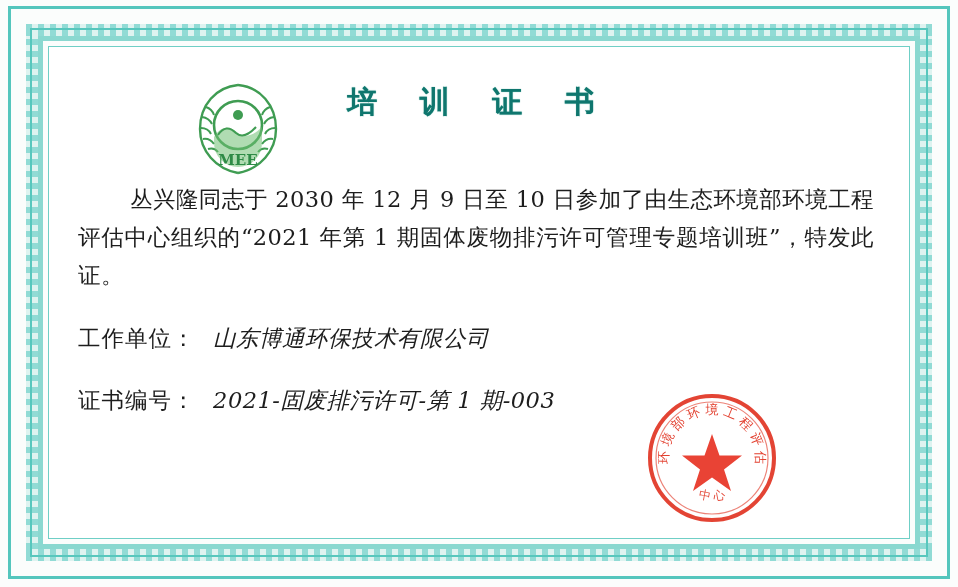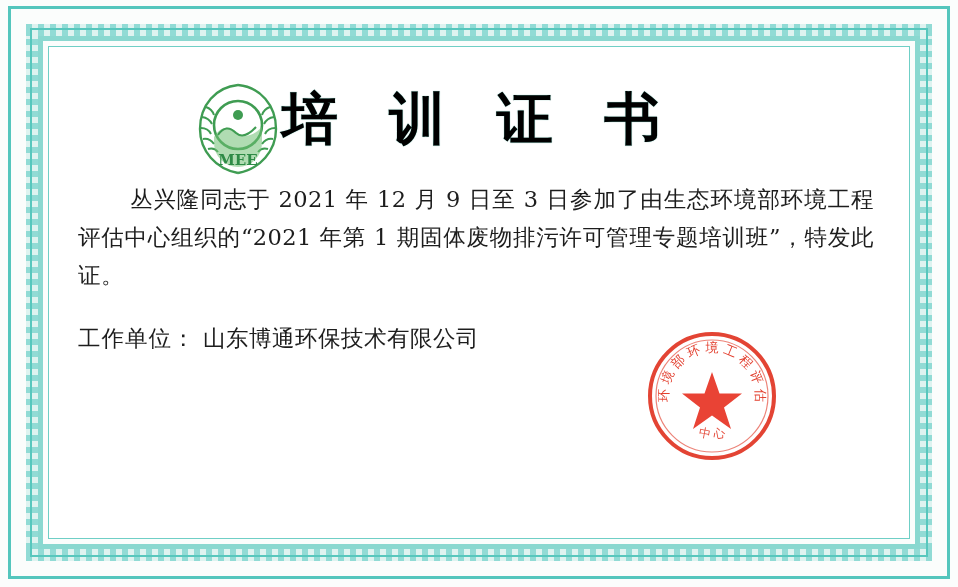--- a/index.html
+++ b/index.html
@@ -88,23 +88,23 @@
     right: 86px;
     top: 10px;
     width: 118px;
     height: 92px;
   }
   .cert-title {
     position: absolute;
     left: 0; right: 0;
     top: 24px;
     text-align: center;
-    font-size: 56px;
+    font-size: 30px;
     letter-spacing: 16px;
-    color: #000000;
+    color: #0f766e;
     font-weight: bold;
     font-family: "DejaVu Serif", serif;
     text-shadow: 0 0 1px #3c9e8f;
   }
 
   
   .body-text {
     margin-top: 10px;
     font-size: 22.5px;
     line-height: 38px;
@@ -119,21 +119,21 @@
   }
   .field-row {
     margin-top: 26px;
     font-size: 22.5px;
     line-height: 36px;
     color: #1d1d1d;
     font-family: "DejaVu Serif", serif;
     white-space: nowrap;
   }
   .field-label { letter-spacing: 1px; }
-  .field-value { letter-spacing: 0.5px; }
+  .field-value { margin-left: 10px; letter-spacing: 0.5px; font-style: italic; }
 
   
   .footer {
     position: relative;
     height: 120px;
     margin-top: 14px;
   }
   .date-line {
     position: absolute;
     right: 30px;
@@ -192,27 +192,31 @@
           <circle cx="52" cy="38" r="5" fill="#3f9c52"></circle>
           <text x="52" y="88" text-anchor="middle" font-family="DejaVu Serif, serif" font-size="15" font-weight="bold" fill="#2e8b46">MEE</text>
         </svg>
       </div>
 
       <div class="cert-title">培 训 证 书</div>
 
     </div>
 
     <div class="body-text">
-      <div class="para">丛兴隆同志于 2021 年 12 月 9 日至 3 日参加了由生态环境部环境工程评估中心组织的“2021 年第 1 期固体废物排污许可管理专题培训班”，特发此证。</div>
+      <div class="para">丛兴隆同志于 2030 年 12 月 9 日至 10 日参加了由生态环境部环境工程评估中心组织的“2021 年第 1 期固体废物排污许可管理专题培训班”，特发此证。</div>
 
       <div class="field-row">
         <span class="field-label">工作单位：</span>
         <span class="field-value">山东博通环保技术有限公司</span>
       </div>
 
+      <div class="field-row">
+        <span class="field-label">证书编号：</span>
+        <span class="field-value">2021-固废排污许可-第 1 期-003</span>
+      </div>
     </div>
 
     <div class="footer">
 
       <div class="seal">
         <svg viewBox="0 0 152 152" width="152" height="152" aria-hidden="true">
           <circle cx="76" cy="76" r="62" fill="none" stroke="#e0301e" stroke-width="4" opacity="0.9"></circle>
           <circle cx="76" cy="76" r="56" fill="none" stroke="#e0301e" stroke-width="1.2" opacity="0.6"></circle>
           <path id="sealArc" d="M76,76 m-44,0 a44,44 0 1,1 88,0" fill="none" stroke="none"></path>
           <text font-family="DejaVu Serif, serif" font-size="13" fill="#e0301e" opacity="0.92">

